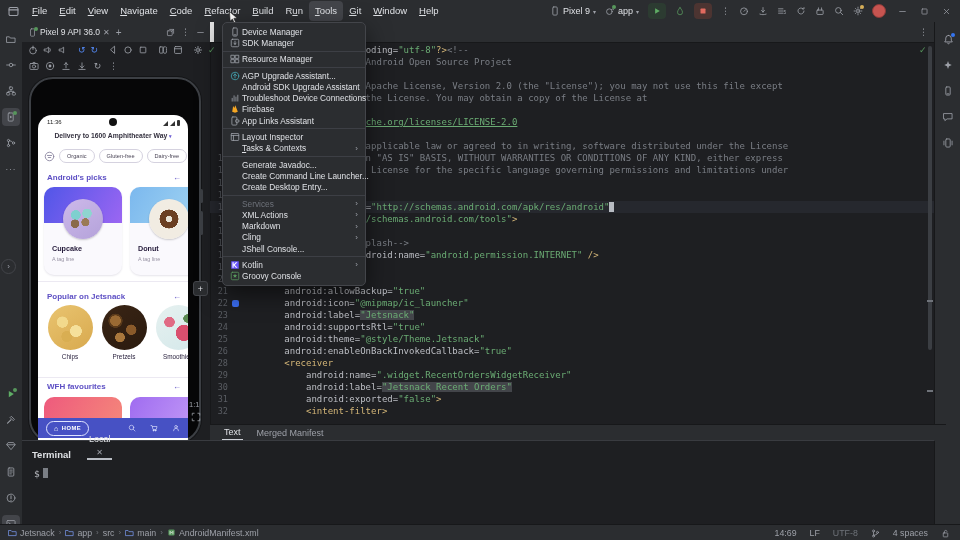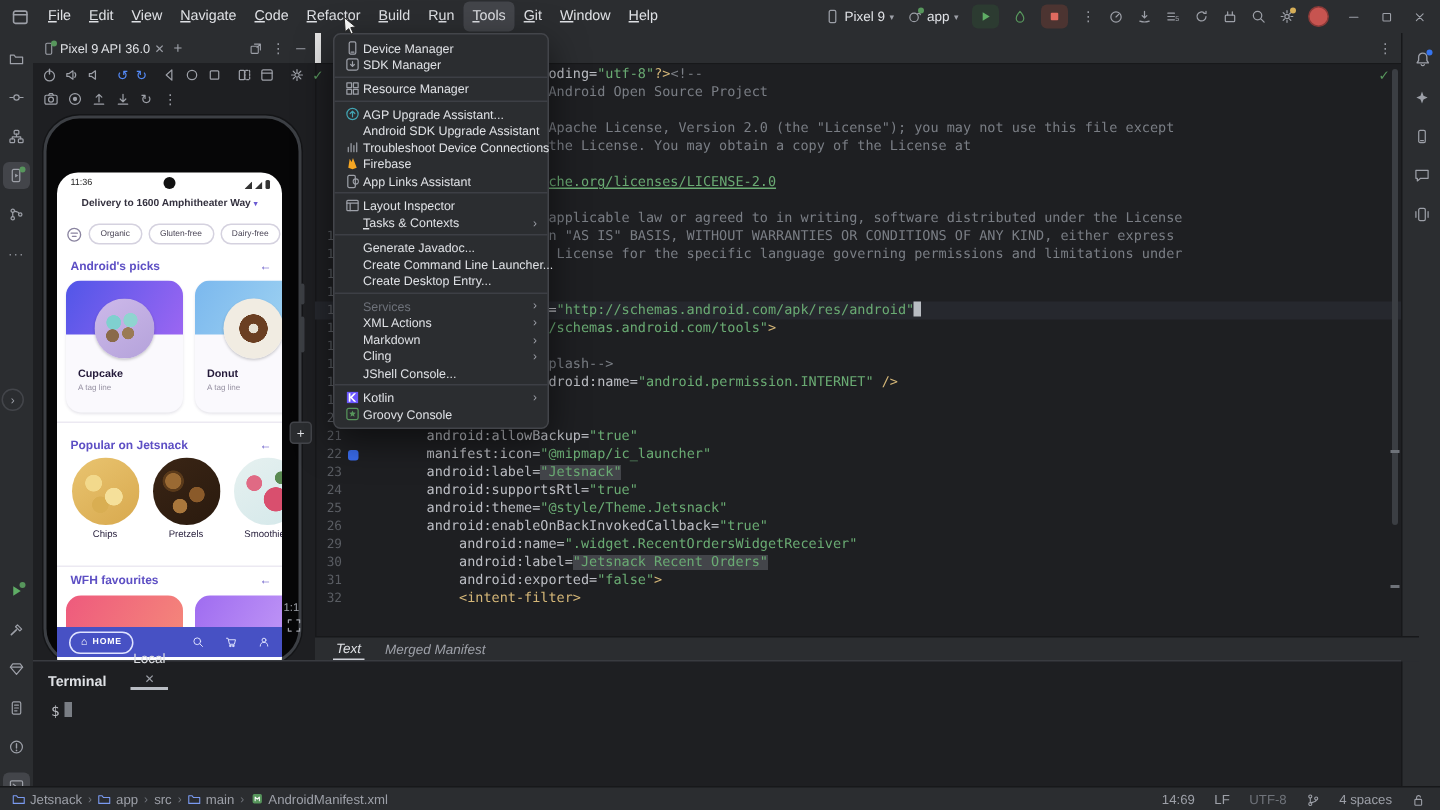--- a/index.html
+++ b/index.html
@@ -106,21 +106,21 @@
   .seg-t{color:#d5b778;}
   .seg-a{color:#bcbec4;}
   .seg-s{color:#6aab73;}
   .seg-lk{color:#6aab73;text-decoration:underline;}
   .seg-sh{color:#6aab73;background:#43454a;}
   .caret{display:inline-block;width:5px;height:10px;background:#b8bcc2;vertical-align:-2px;}
   .scrollbar{left:928px;top:46px;width:4px;height:304px;background:#3b3e43;border-radius:2px;}
   .stripe-mark{left:927px;width:6px;height:2px;background:#6f737a;}
   .inspect-check{left:919px;top:45px;color:#57965c;font-size:9px;}
   .ed-bottom{left:210px;top:424px;width:724px;height:16px;background:#2b2d30;border-top:1px solid #17181a;
-             display:flex;align-items:center;gap:14px;padding-left:12px;font-size:9px;color:#9da0a8;font-style:italic;}
+             display:flex;align-items:center;gap:14px;padding-left:12px;font-size:9px;color:#9da0a8;}
   .ed-bottom .bt-active{color:#dfe1e5;border-bottom:2px solid #cfd2d8;padding:0 2px;line-height:14px;}
 
   
   .popup{left:222px;top:22px;width:142px;background:#2b2d30;border:1px solid #43454a;border-radius:5px;
          box-shadow:0 8px 24px rgba(0,0,0,.55);z-index:50;padding:3px 0;font-size:8.3px;color:#dfe1e5;}
   .pm-item{display:flex;align-items:center;height:11.3px;padding:0 7px 0 5px;}
   .pm-ic{width:14px;flex:none;display:flex;justify-content:center;}
   .pm-ic .ticon{width:10px;height:10px;}
   .pm-label{white-space:nowrap;}
   .pm-label u{text-decoration:underline;text-underline-offset:1px;}
@@ -687,25 +687,26 @@
         <div class="code-line"><span class="ln">12</span><span class="gicon"></span><span class="txt"><span class="seg-c">  ~ the License.</span></span></div>
         <div class="code-line"><span class="ln">13</span><span class="gicon"></span><span class="txt"><span class="seg-c">  --&gt;</span></span></div>
         <div class="code-line current"><span class="ln">14</span><span class="gicon"></span><span class="txt"><span class="seg-t">&lt;manifest </span><span class="seg-a">xmlns:android=</span><span class="seg-s">"http://schemas.android.com/apk/res/android"</span><span class="caret"></span></span></div>
         <div class="code-line"><span class="ln">15</span><span class="gicon"></span><span class="txt"><span class="seg-a">    xmlns:tools=</span><span class="seg-s">"http://schemas.android.com/tools"</span><span class="seg-t">&gt;</span></span></div>
         <div class="code-line"><span class="ln">16</span><span class="gicon"></span><span class="txt"></span></div>
         <div class="code-line"><span class="ln">17</span><span class="gicon"></span><span class="txt"><span class="seg-c">    &lt;!-- Used for the splash--&gt;</span></span></div>
         <div class="code-line"><span class="ln">18</span><span class="gicon"></span><span class="txt"><span class="seg-t">    &lt;uses-permission </span><span class="seg-a">android:name=</span><span class="seg-s">"android.permission.INTERNET"</span><span class="seg-t"> /&gt;</span></span></div>
         <div class="code-line"><span class="ln">19</span><span class="gicon"></span><span class="txt"></span></div>
         <div class="code-line"><span class="ln">20</span><span class="gicon"></span><span class="txt"><span class="seg-t">    &lt;application</span></span></div>
         <div class="code-line"><span class="ln">21</span><span class="gicon"></span><span class="txt"><span class="seg-a">        android:allowBackup=</span><span class="seg-s">"true"</span></span></div>
-        <div class="code-line"><span class="ln">22</span><span class="gicon"><span class="appdot"></span></span><span class="txt"><span class="seg-a">        manifest:icon=</span><span class="seg-s">"@mipmap/ic_launcher"</span></span></div>
+        <div class="code-line"><span class="ln">22</span><span class="gicon"><span class="appdot"></span></span><span class="txt"><span class="seg-a">        android:icon=</span><span class="seg-s">"@mipmap/ic_launcher"</span></span></div>
         <div class="code-line"><span class="ln">23</span><span class="gicon"></span><span class="txt"><span class="seg-a">        android:label=</span><span class="seg-sh">"Jetsnack"</span></span></div>
         <div class="code-line"><span class="ln">24</span><span class="gicon"></span><span class="txt"><span class="seg-a">        android:supportsRtl=</span><span class="seg-s">"true"</span></span></div>
         <div class="code-line"><span class="ln">25</span><span class="gicon"></span><span class="txt"><span class="seg-a">        android:theme=</span><span class="seg-s">"@style/Theme.Jetsnack"</span></span></div>
         <div class="code-line"><span class="ln">26</span><span class="gicon"></span><span class="txt"><span class="seg-a">        android:enableOnBackInvokedCallback=</span><span class="seg-s">"true"</span></span></div>
+        <div class="code-line"><span class="ln">28</span><span class="gicon"></span><span class="txt"><span class="seg-t">        &lt;receiver</span></span></div>
         <div class="code-line"><span class="ln">29</span><span class="gicon"></span><span class="txt"><span class="seg-a">            android:name=</span><span class="seg-s">".widget.RecentOrdersWidgetReceiver"</span></span></div>
         <div class="code-line"><span class="ln">30</span><span class="gicon"></span><span class="txt"><span class="seg-a">            android:label=</span><span class="seg-sh">"Jetsnack Recent Orders"</span></span></div>
         <div class="code-line"><span class="ln">31</span><span class="gicon"></span><span class="txt"><span class="seg-a">            android:exported=</span><span class="seg-s">"false"</span><span class="seg-t">&gt;</span></span></div>
         <div class="code-line"><span class="ln">32</span><span class="gicon"></span><span class="txt"><span class="seg-t">            &lt;intent-filter&gt;</span></span></div>
       </div>
   </div>
   <div class="abs scrollbar"></div>
   <div class="abs stripe-mark" style="top:300px"></div>
   <div class="abs stripe-mark" style="top:390px"></div>
   <div class="abs inspect-check">✓</div>

